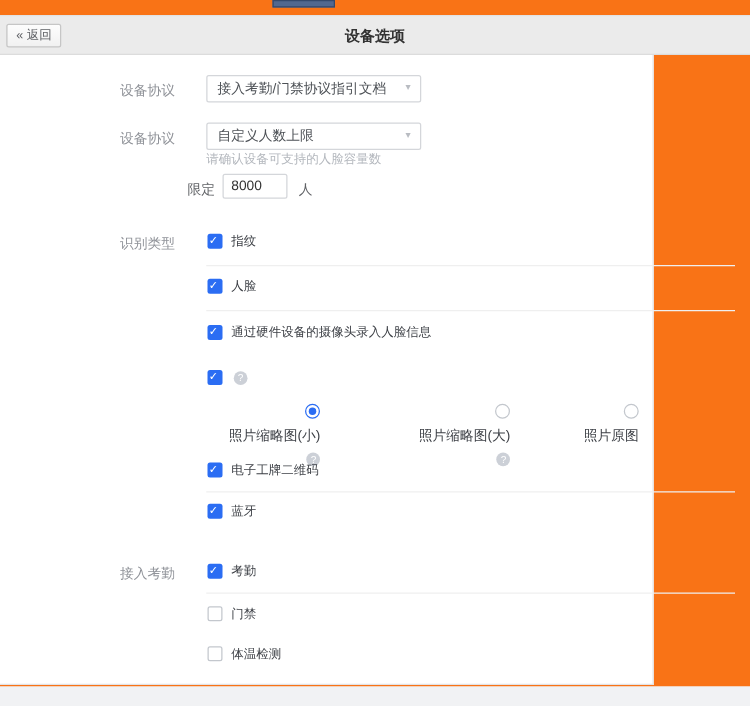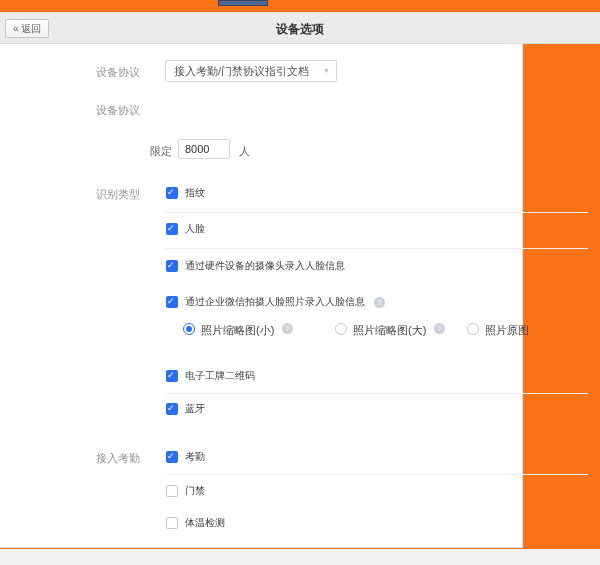--- a/index.html
+++ b/index.html
@@ -41,21 +41,21 @@
                  border:1px solid #d4d6da; border-radius:2px; font-size:11px; color:#333;
                  font-family:inherit; outline:none; }
 
   .cb-row { position:absolute; left:166px; height:14px; display:flex; align-items:center; gap:7px; }
   .cb { position:relative; width:12px; height:12px; border-radius:2px; flex:none; cursor:pointer; }
   .cb.on  { background:#2b6df3; }
   .cb.off { background:#fff; border:1px solid #c3c7cd; }
   .cb .checkmark { position:absolute; left:1px; top:-1px; color:#fff; font-size:9px; line-height:13px; }
   .cb-label { font-size:10px; color:#3d4046; white-space:nowrap; cursor:pointer; }
 
-  .rd-group { position:absolute; top:279px; height:14px; display:flex; align-items:flex-start; gap:6px; }
+  .rd-group { position:absolute; top:279px; height:14px; display:flex; align-items:flex-end; gap:6px;flex-direction:column; }
   .rd { position:relative; width:12px; height:12px; border-radius:50%; flex:none; cursor:pointer; background:#fff; }
   .rd.on  { border:1px solid #2b6df3; }
   .rd.on::after { content:""; position:absolute; left:2px; top:2px; width:6px; height:6px;
                   border-radius:50%; background:#2b6df3; }
   .rd.off { border:1px solid #c3c7cd; }
   .rd-label { font-size:11px; color:#3d4046; white-space:nowrap; cursor:pointer; }
 
   .info { width:11px; height:11px; border-radius:50%; background:#ccd0d7; color:#fff;
           font-size:8px; line-height:11px; text-align:center; flex:none; margin-left:2px; }
 
@@ -75,20 +75,25 @@
 
   <div class="content">
 
     <span class="flabel" style="top:21px">设备协议</span>
     <div class="select" style="top:16px">
       <span class="val">接入考勤/门禁协议指引文档</span>
       <span class="caret">▼</span>
     </div>
 
     <span class="flabel" style="top:59px">设备协议</span>
+    <div class="select" style="top:54px">
+      <span class="val">自定义人数上限</span>
+      <span class="caret">▼</span>
+    </div>
+    <div class="hint">请确认设备可支持的人脸容量数</div>
     <div class="limit-row">
       <span>限定</span>
       <input class="limit-input" type="text" value="8000" style="">
       <span>人</span>
     </div>
 
     <span class="flabel" style="top:143px">识别类型</span>
 
     <div class="cb-row" style="top:142px">
       <span class="cb on">
@@ -110,21 +115,20 @@
       <span class="cb on">
           <span class="checkmark">✓</span>
         </span>
       <span class="cb-label">通过硬件设备的摄像头录入人脸信息</span>
     </div>
 
     <div class="cb-row" style="top:251px">
       <span class="cb on">
           <span class="checkmark">✓</span>
         </span>
-      <span class="cb-label">通过企业微信拍摄人脸照片录入人脸信息</span>
       <span class="info">?</span>
     </div>
 
     <div class="rd-group" style="left:183px">
       <span class="rd on"></span>
       <span class="rd-label">照片缩略图(小)</span>
       <span class="info">?</span>
     </div>
     <div class="rd-group" style="left:335px">
       <span class="rd off"></span>

